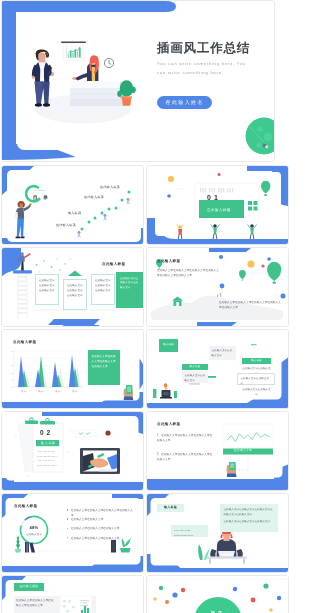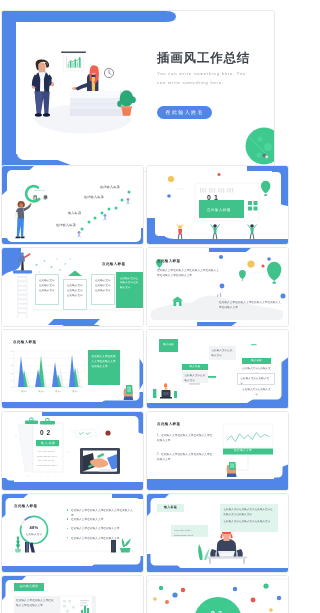--- a/index.html
+++ b/index.html
@@ -2,21 +2,21 @@
 <html><head>
 <meta charset="utf-8">
 <title>PPT Template Thumbnails</title>
 <style>
 *{box-sizing:border-box;margin:0;padding:0}
 html,body{width:290px;height:613px;background:#fff;overflow:hidden;
  font-family:"Liberation Sans",sans-serif}
 .page{position:relative;width:290px;height:613px;background:#fff}
 .slide{position:absolute;background:#fff;border:1px solid #e9e9e9;
  border-radius:3px;overflow:hidden}
-.sl-full{left:1px;top:10px;width:274px;height:162px}
+.sl-full{left:1px;top:0;width:274px;height:162px}
 .sl-l{left:1px;width:143px;height:80px}
 .sl-r{left:146px;width:143px;height:80px}
 .r2{top:165px}.r3{top:247px}.r4{top:329px}.r5{top:411px}.r6{top:493px}.r7{top:575px}
 .ab{position:absolute}
 svg{display:block}
 .txt{position:absolute;white-space:nowrap;line-height:1}
 </style>
 </head>
 <body>
 

